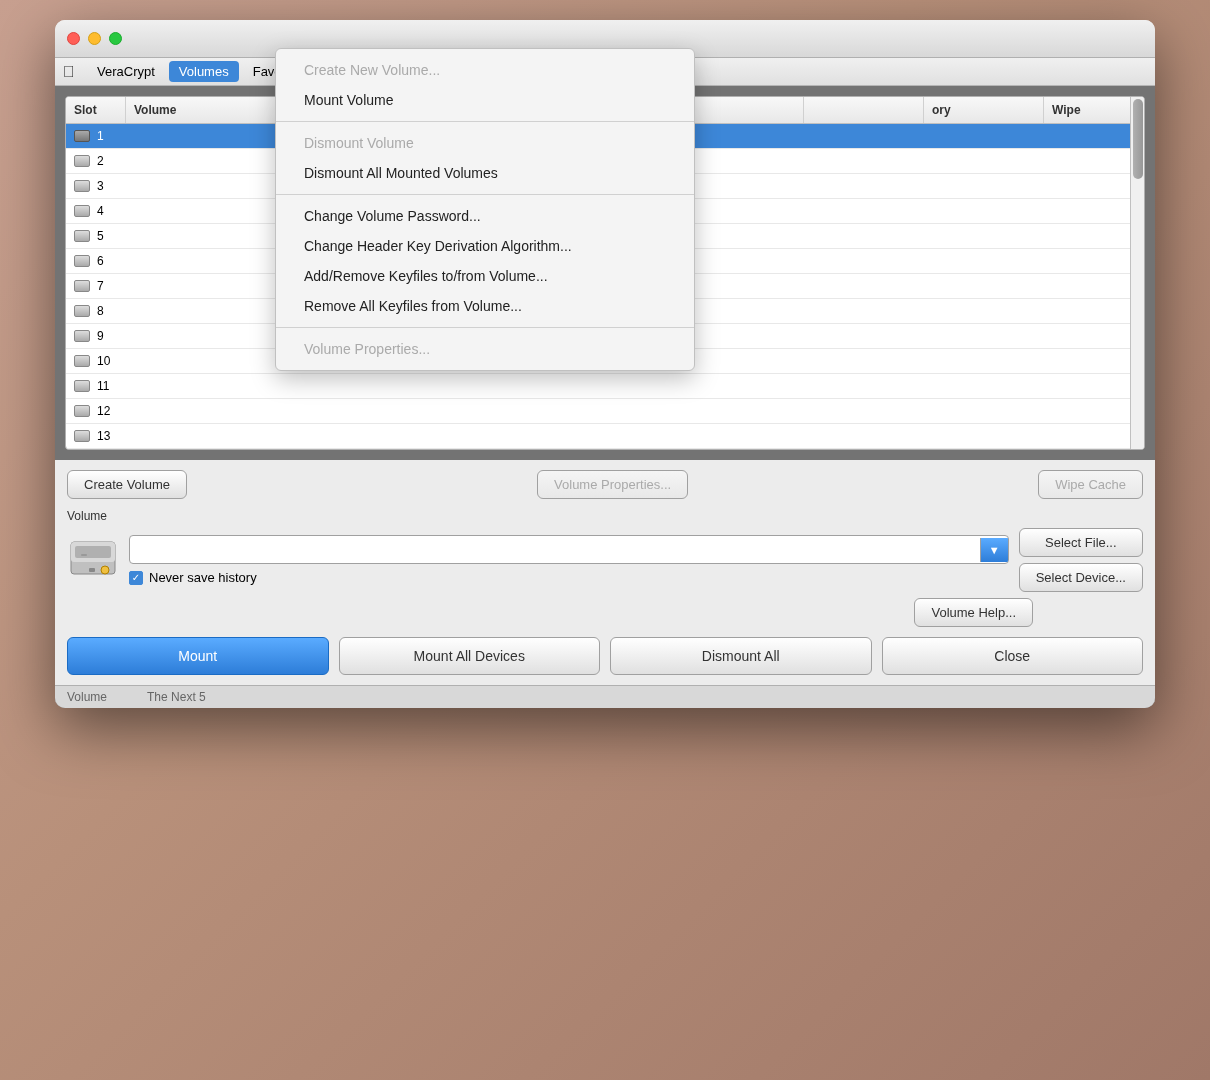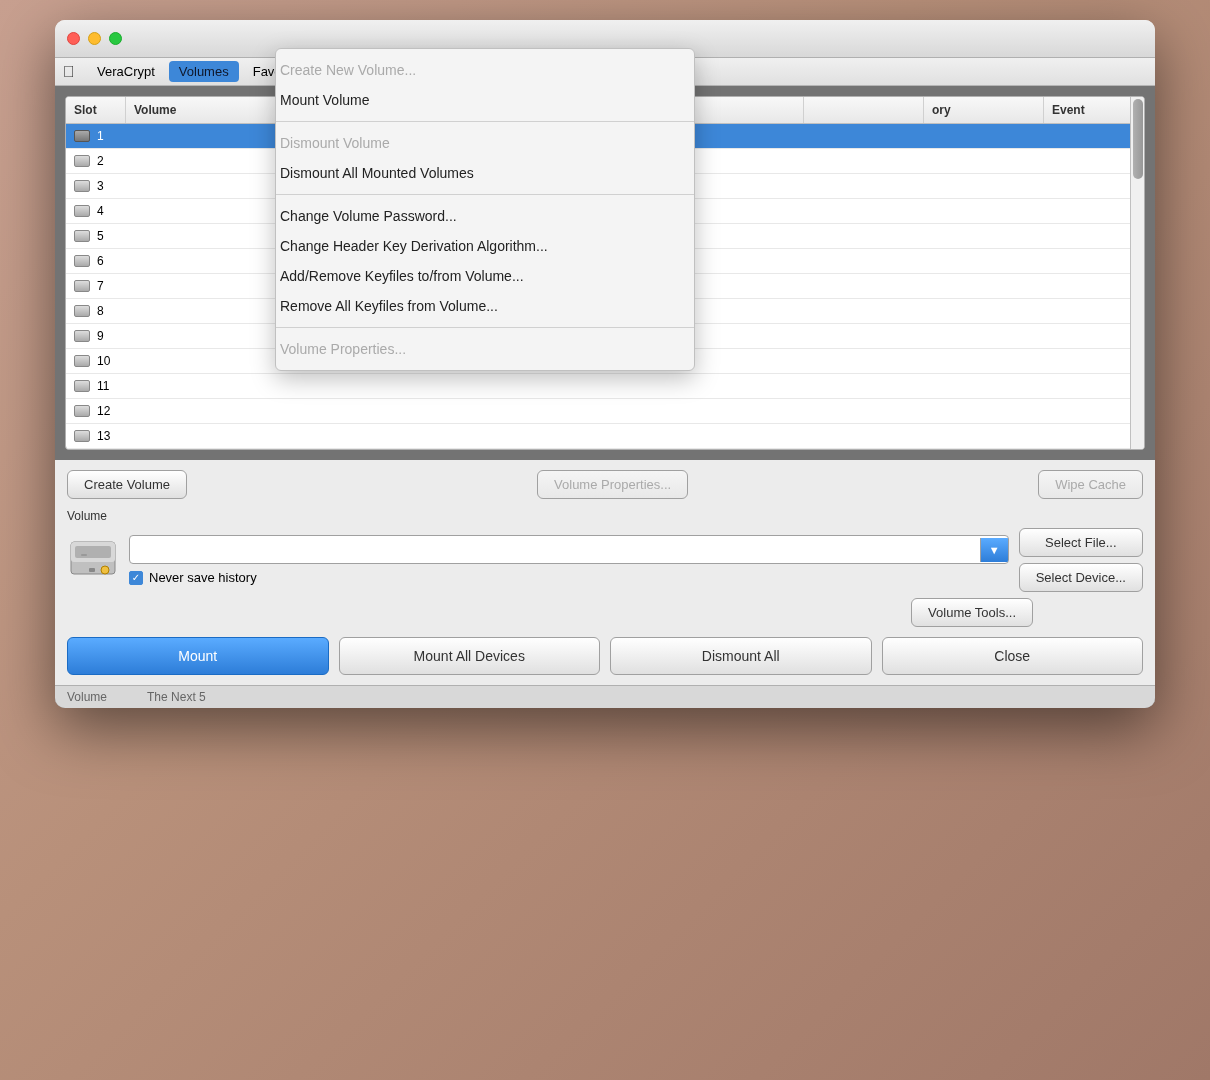--- a/index.html
+++ b/index.html
@@ -58,21 +58,21 @@
     .menu-item {
       padding: 3px 10px;
       font-size: 13px;
       color: #000;
       border-radius: 4px;
       cursor: pointer;
       white-space: nowrap;
     }
     .menu-item.active {
       background: #3d87d8;
-      color: #0f172a;
+      color: #ffffff;
     }
     .apple-logo {
       font-size: 16px;
       margin-right: 8px;
       color: #333;
     }
     
     .main-content {
       display: flex;
       flex-direction: column;
@@ -253,21 +253,21 @@
       overflow: hidden;
     }
     .dropdown-section {
       padding: 6px 0;
       border-bottom: 1px solid #d0d0d0;
     }
     .dropdown-section:last-child {
       border-bottom: none;
     }
     .dropdown-item {
-      padding: 7px 4px;
+      padding: 7px 28px;
       font-size: 14px;
       color: #222;
       cursor: pointer;
       white-space: nowrap;
     }
     .dropdown-item.disabled {
       color: #aaa;
       cursor: default;
     }
     .bottom-buttons {
@@ -330,21 +330,21 @@
   </div>
 
   <div class="main-content">
 
     <div class="table-area">
       <div class="table-header">
         <div class="table-header-cell">Slot</div>
         <div class="table-header-cell">Volume</div>
         <div class="table-header-cell"></div>
         <div class="table-header-cell">ory</div>
-        <div class="table-header-cell">Event</div>
+        <div class="table-header-cell">Wipe</div>
       </div>
       <div class="table-body">
 
         <div class="table-row selected">
           <div class="table-cell">
             <span style="display:inline-block;width:16px;height:12px;background:linear-gradient(to bottom,#aaa,#777);border-radius:2px;border:1px solid #555;margin-right:3px;"></span>
             1
           </div>
           <div class="table-cell" style="background:#3d87d8;"></div>
           <div class="table-cell" style="background:#3d87d8;"></div>
@@ -477,21 +477,21 @@
           </div>
         </div>
 
         <div class="right-buttons">
           <button class="btn">Select File...</button>
           <button class="btn">Select Device...</button>
         </div>
       </div>
 
       <div style="display:flex; justify-content:flex-end; margin-top:-2px; margin-bottom:8px; padding-right:0;">
-        <button class="btn" style="margin-right:110px;">Volume Tools...</button>
+        <button class="btn" style="margin-right:110px;">Volume Help...</button>
       </div>
 
       <div class="bottom-buttons">
         <button class="btn btn-blue">Mount</button>
         <button class="btn">Mount All Devices</button>
         <button class="btn">Dismount All</button>
         <button class="btn">Close</button>
       </div>
     </div>
 

